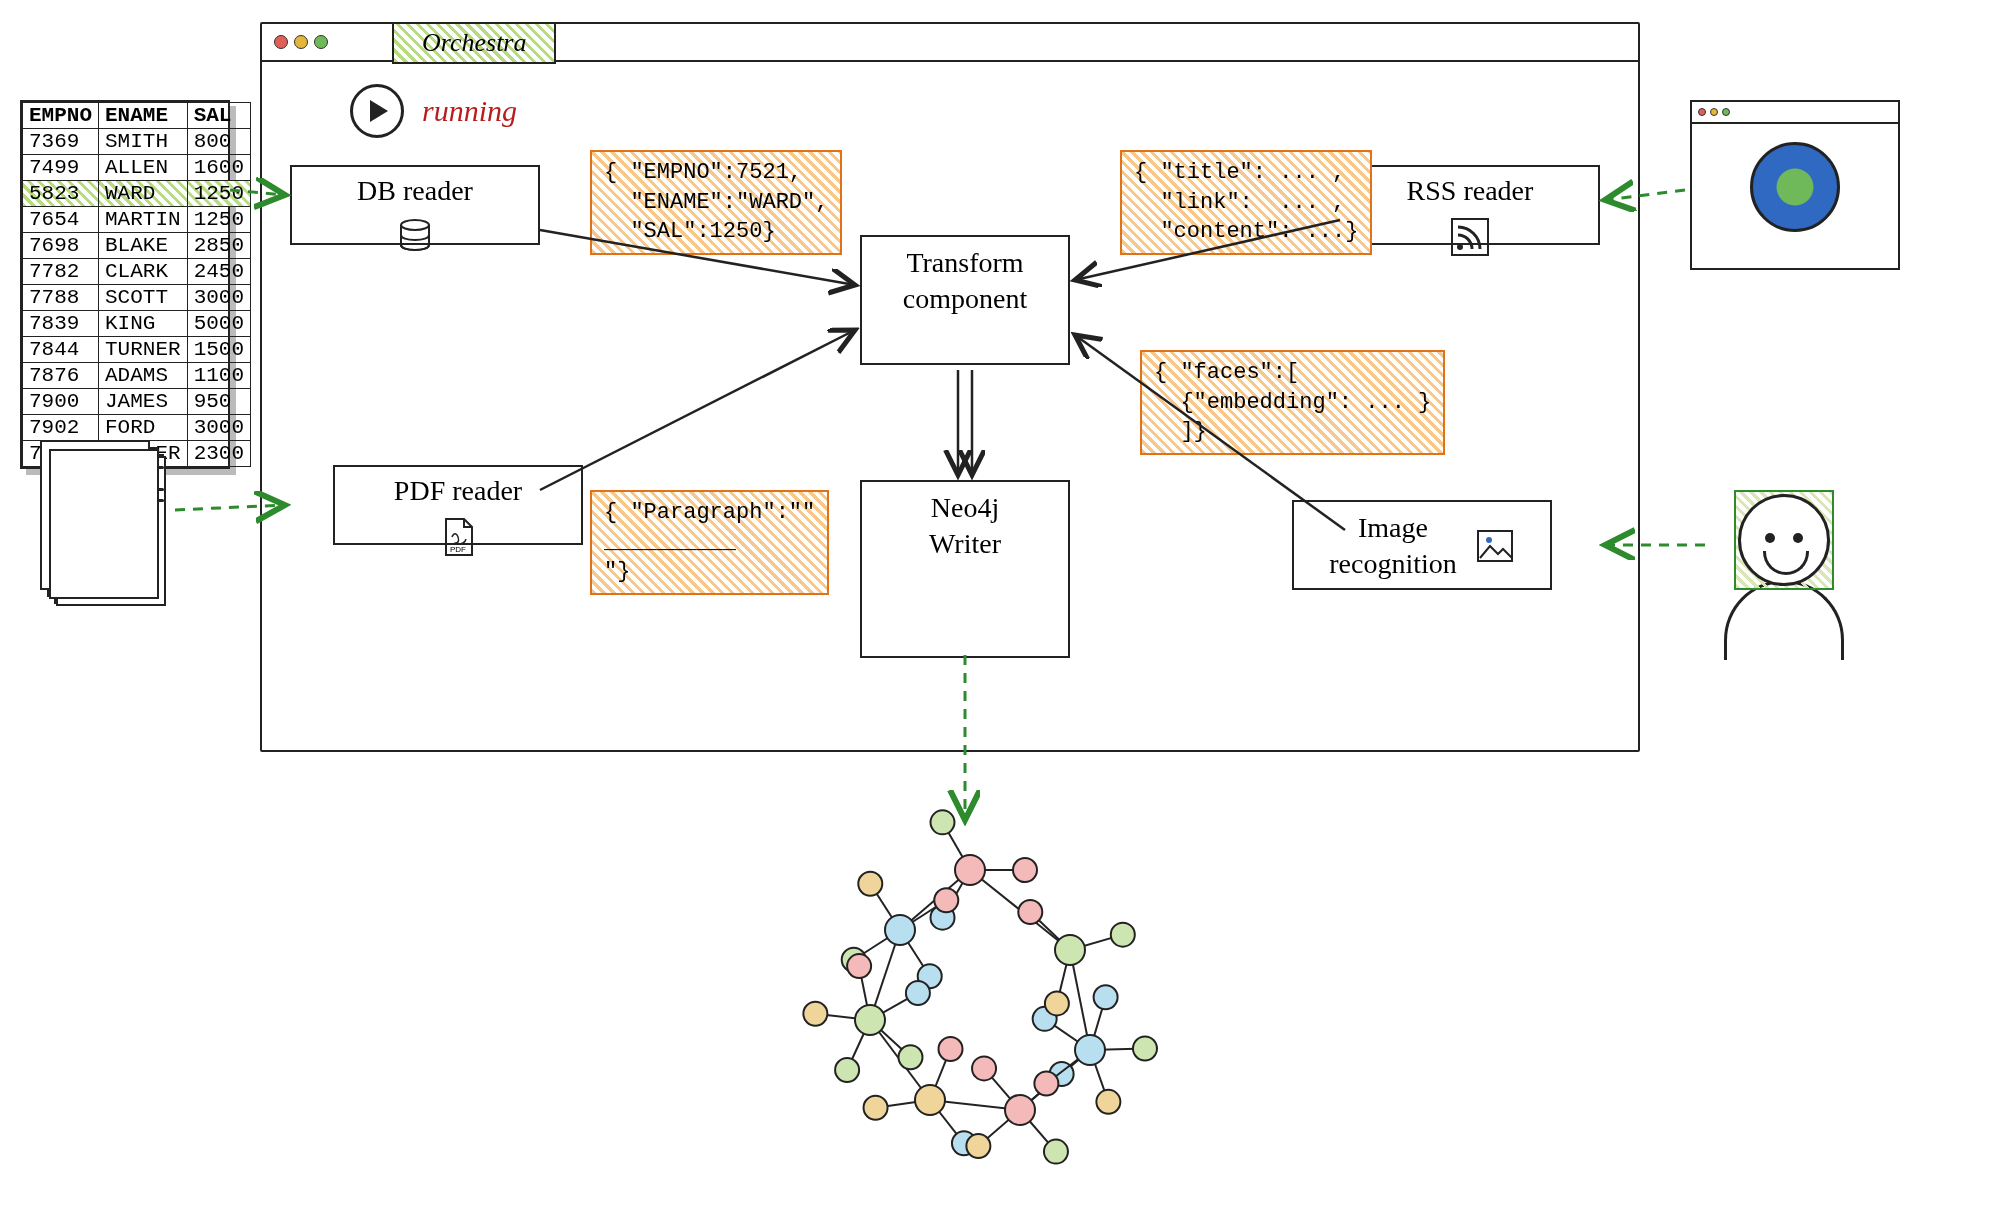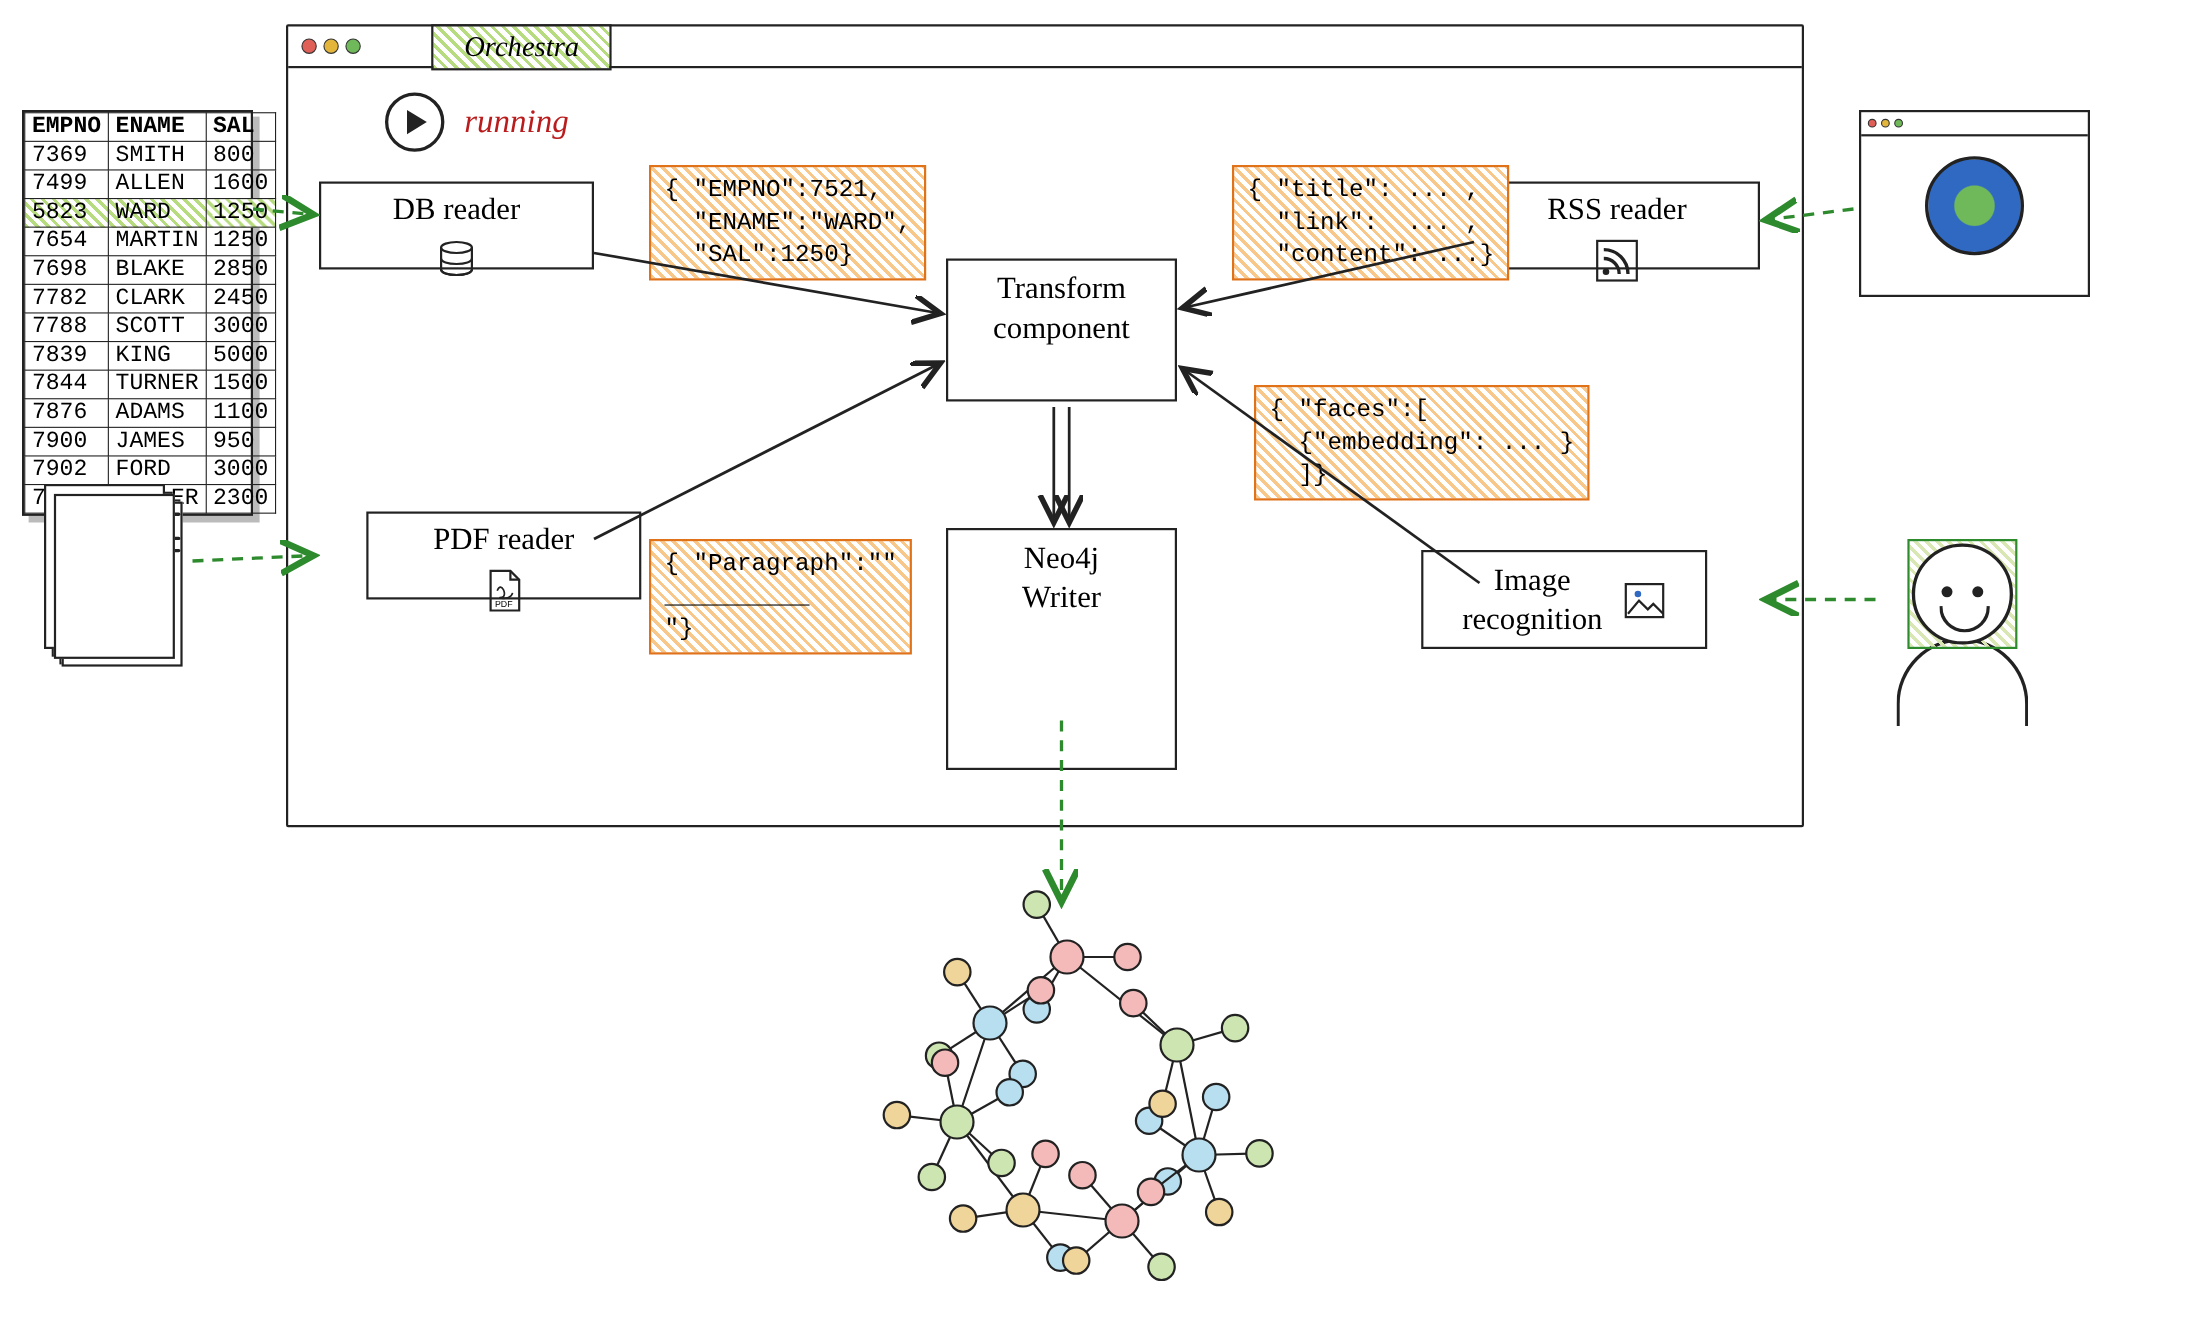--- a/index.html
+++ b/index.html
@@ -149,21 +149,21 @@
         <path d="M5 32l10-12 8 8 5-5 9 9" fill="none" stroke="#222" stroke-width="2"></path>
       </svg>
   </div>
 </div>
 
 <div class="comp-box center" style="left:860px;top:235px;width:210px;height:130px;white-space:pre;">
   <span>Transform
 component</span>
 </div>
 
-<div class="comp-box center" style="left:860px;top:480px;width:210px;height:220px;white-space:pre;">
+<div class="comp-box center" style="left:860px;top:480px;width:210px;height:178px;white-space:pre;">
   <span>Neo4j
 Writer</span>
 </div>
 
 <div class="data-box" style="left:590px;top:150px;">{ "EMPNO":7521,
   "ENAME":"WARD",
   "SAL":1250}</div>
 <div class="data-box" style="left:1120px;top:150px;">{ "title": ... ,
   "link":  ... ,
   "content": ...}</div>

